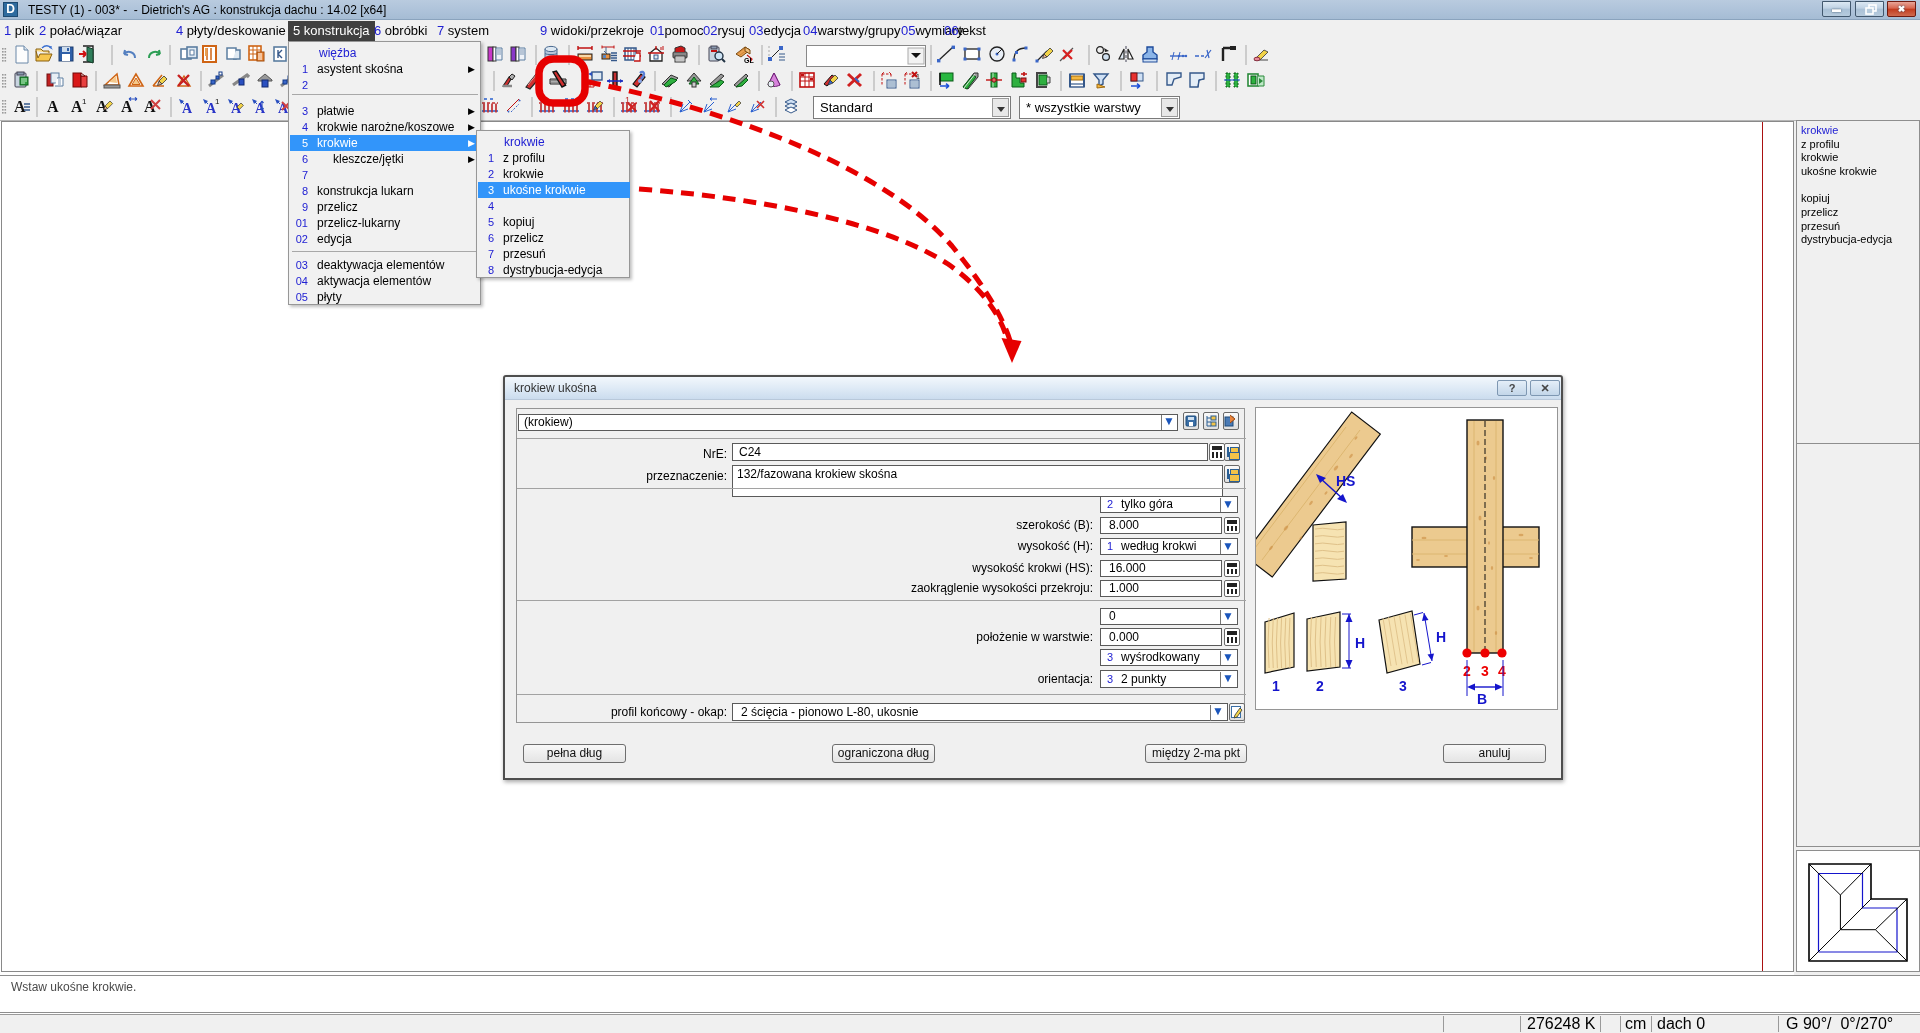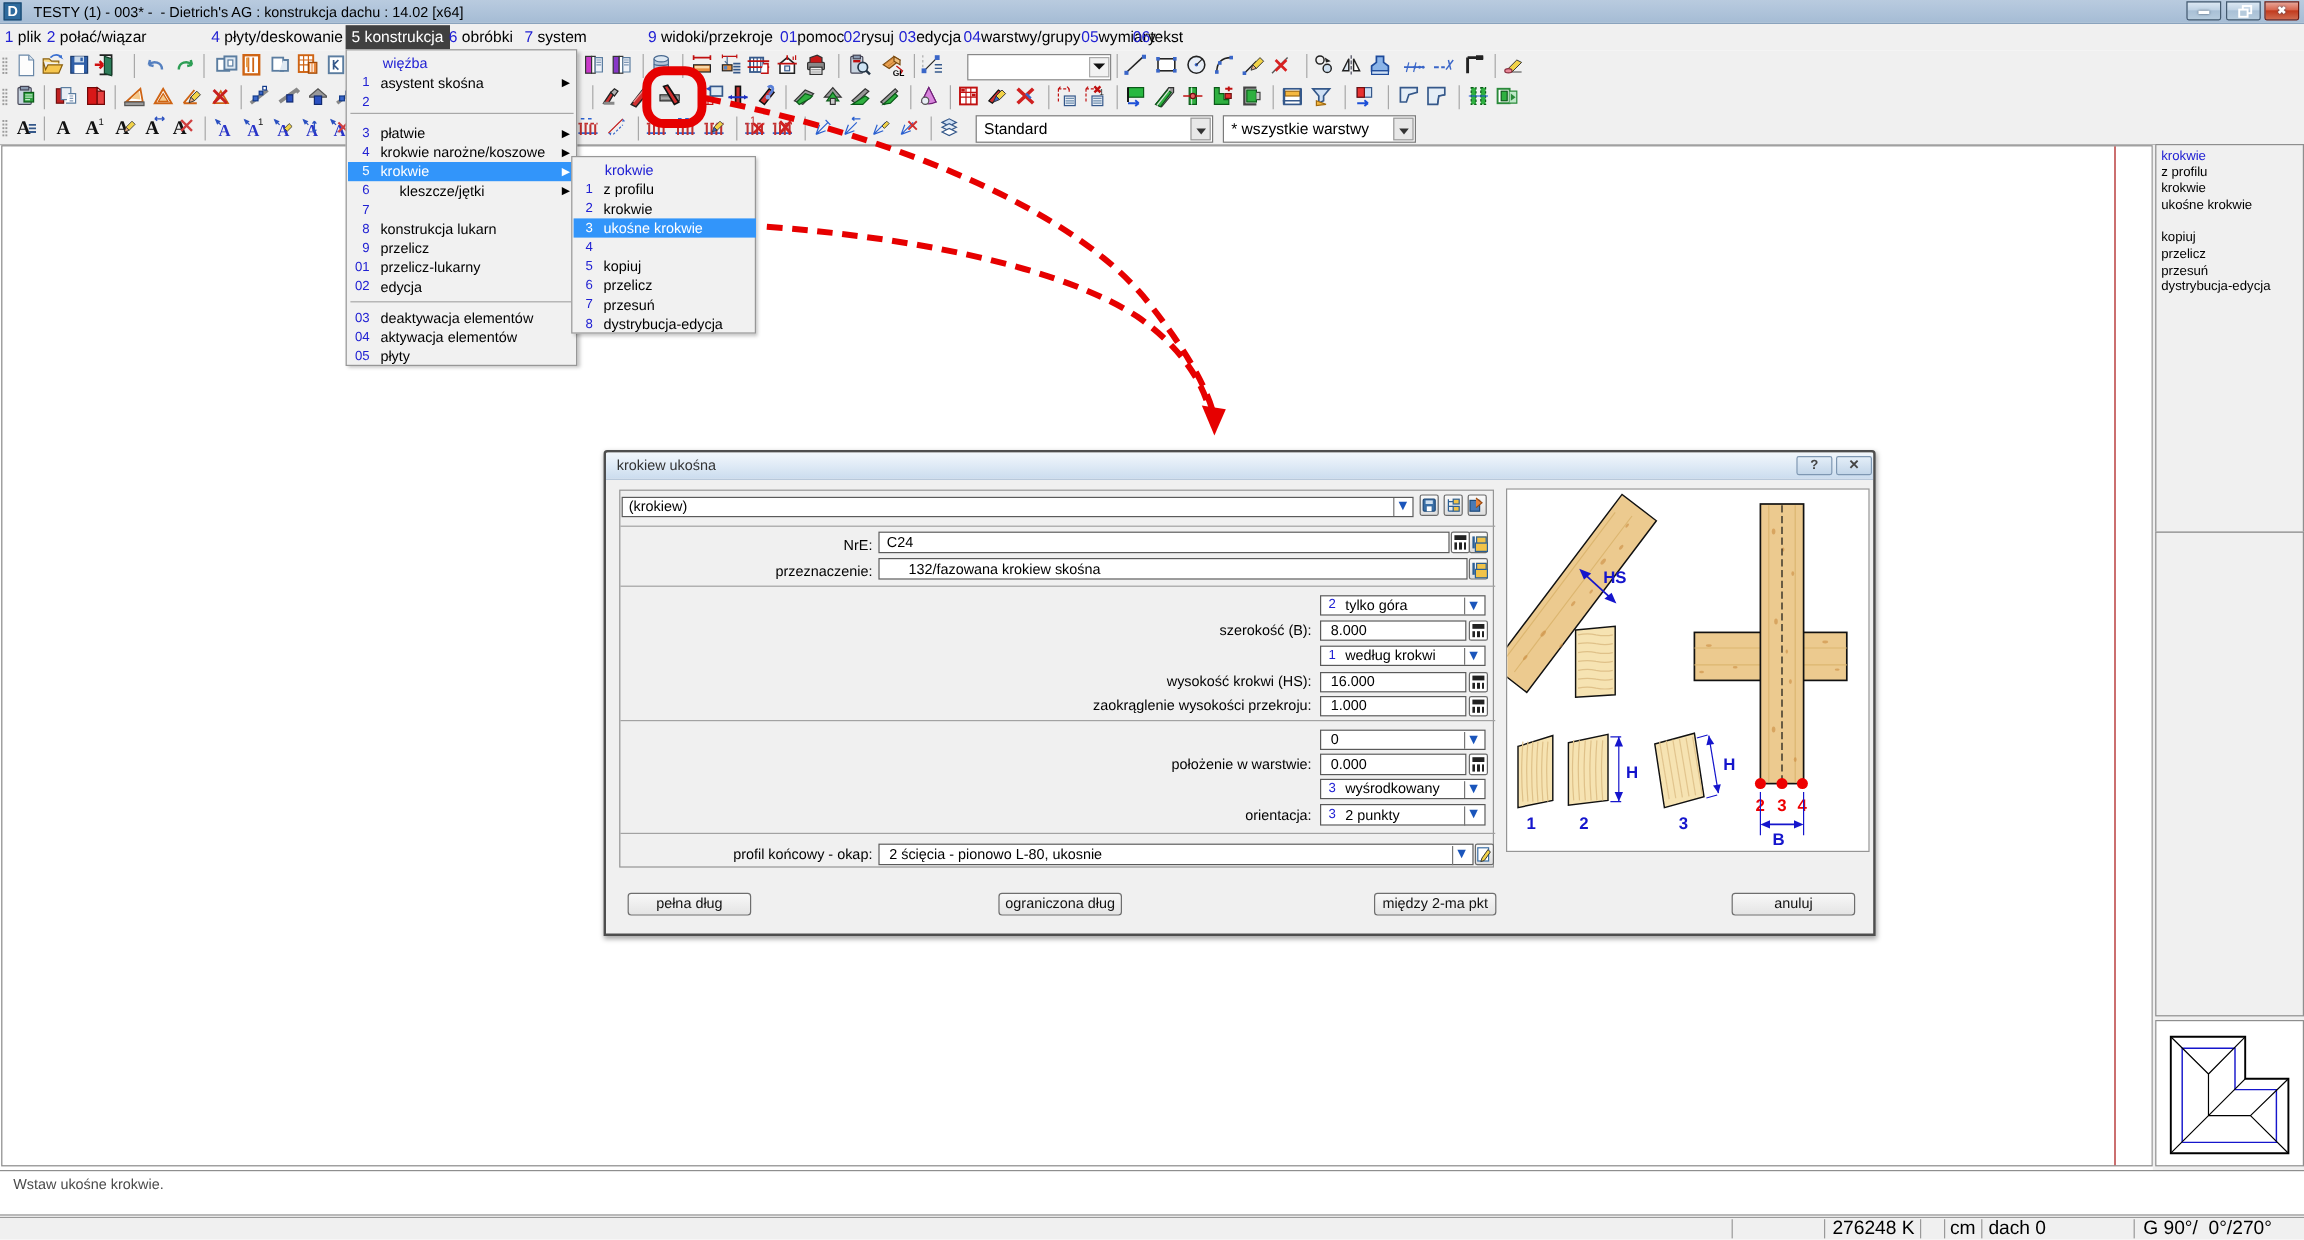--- a/index.html
+++ b/index.html
@@ -775,27 +775,28 @@
           <rect x="1" y="4" width="8" height="9" fill="#4a7ab5" stroke="#1d4a7a"></rect>
           <path d="M6 2l5 4-5 4" fill="#e8843c" stroke="#9c4a10"></path>
         </svg>
       </div>
     <div class="dsep" style="top:29px;"></div>
     <div class="flbl" style="left:0; top:36px; width:210px; height:18px; line-height:18px;">NrE:</div>
     <div class="fld" style="left:215px; top:34px; width:476px; height:18px; line-height:16px; padding-left:6px;">C24</div>
     <div class="cbtn calc" style="left:692px; top:34px;"></div>
     <div class="cbtn tree" style="left:707px; top:34px;"></div>
     <div class="flbl" style="left:0; top:58px; width:210px; height:18px; line-height:18px;">przeznaczenie:</div>
-    <div class="fld" style="left:215px; top:56px; width:491px; height:18px; line-height:16px; padding-left:24px;">132/fazowana krokiew skośna</div>
+    <div class="fld" style="left:215px; top:56px; width:491px; height:32px; line-height:16px; padding-left:4px;">132/fazowana krokiew skośna</div>
     <div class="cbtn tree" style="left:707px; top:56px;"></div>
     <div class="dsep" style="top:79px;"></div>
     <div class="fld" style="left:583px; top:87px; width:138px; height:17px; line-height:15px;"><span class="cnum">2</span><span class="ctx">tylko góra</span><span class="dar">▼</span></div>
     <div class="flbl" style="left:0; top:108px; width:576px; height:17px; line-height:17px;">szerokość (B):</div>
     <div class="fld" style="left:583px; top:108px; width:122px; height:17px; line-height:15px; padding-left:8px;">8.000</div>
     <div class="cbtn calc" style="left:707px; top:108px; height:17px;"></div>
+    <div class="flbl" style="left:0; top:129px; width:576px; height:17px; line-height:17px;">wysokość (H):</div>
     <div class="fld" style="left:583px; top:129px; width:138px; height:17px; line-height:15px;"><span class="cnum">1</span><span class="ctx">według krokwi</span><span class="dar">▼</span></div>
     <div class="flbl" style="left:0; top:151px; width:576px; height:17px; line-height:17px;">wysokość krokwi (HS):</div>
     <div class="fld" style="left:583px; top:151px; width:122px; height:17px; line-height:15px; padding-left:8px;">16.000</div>
     <div class="cbtn calc" style="left:707px; top:151px; height:17px;"></div>
     <div class="flbl" style="left:0; top:171px; width:576px; height:17px; line-height:17px;">zaokrąglenie wysokości przekroju:</div>
     <div class="fld" style="left:583px; top:171px; width:122px; height:17px; line-height:15px; padding-left:8px;">1.000</div>
     <div class="cbtn calc" style="left:707px; top:171px; height:17px;"></div>
     <div class="dsep" style="top:191px;"></div>
     <div class="fld" style="left:583px; top:199px; width:138px; height:17px; line-height:15px;"><span class="ctx" style="left:8px;">0</span><span class="dar">▼</span></div>
     <div class="flbl" style="left:0; top:219px; width:576px; height:18px; line-height:18px;">położenie w warstwie:</div>

